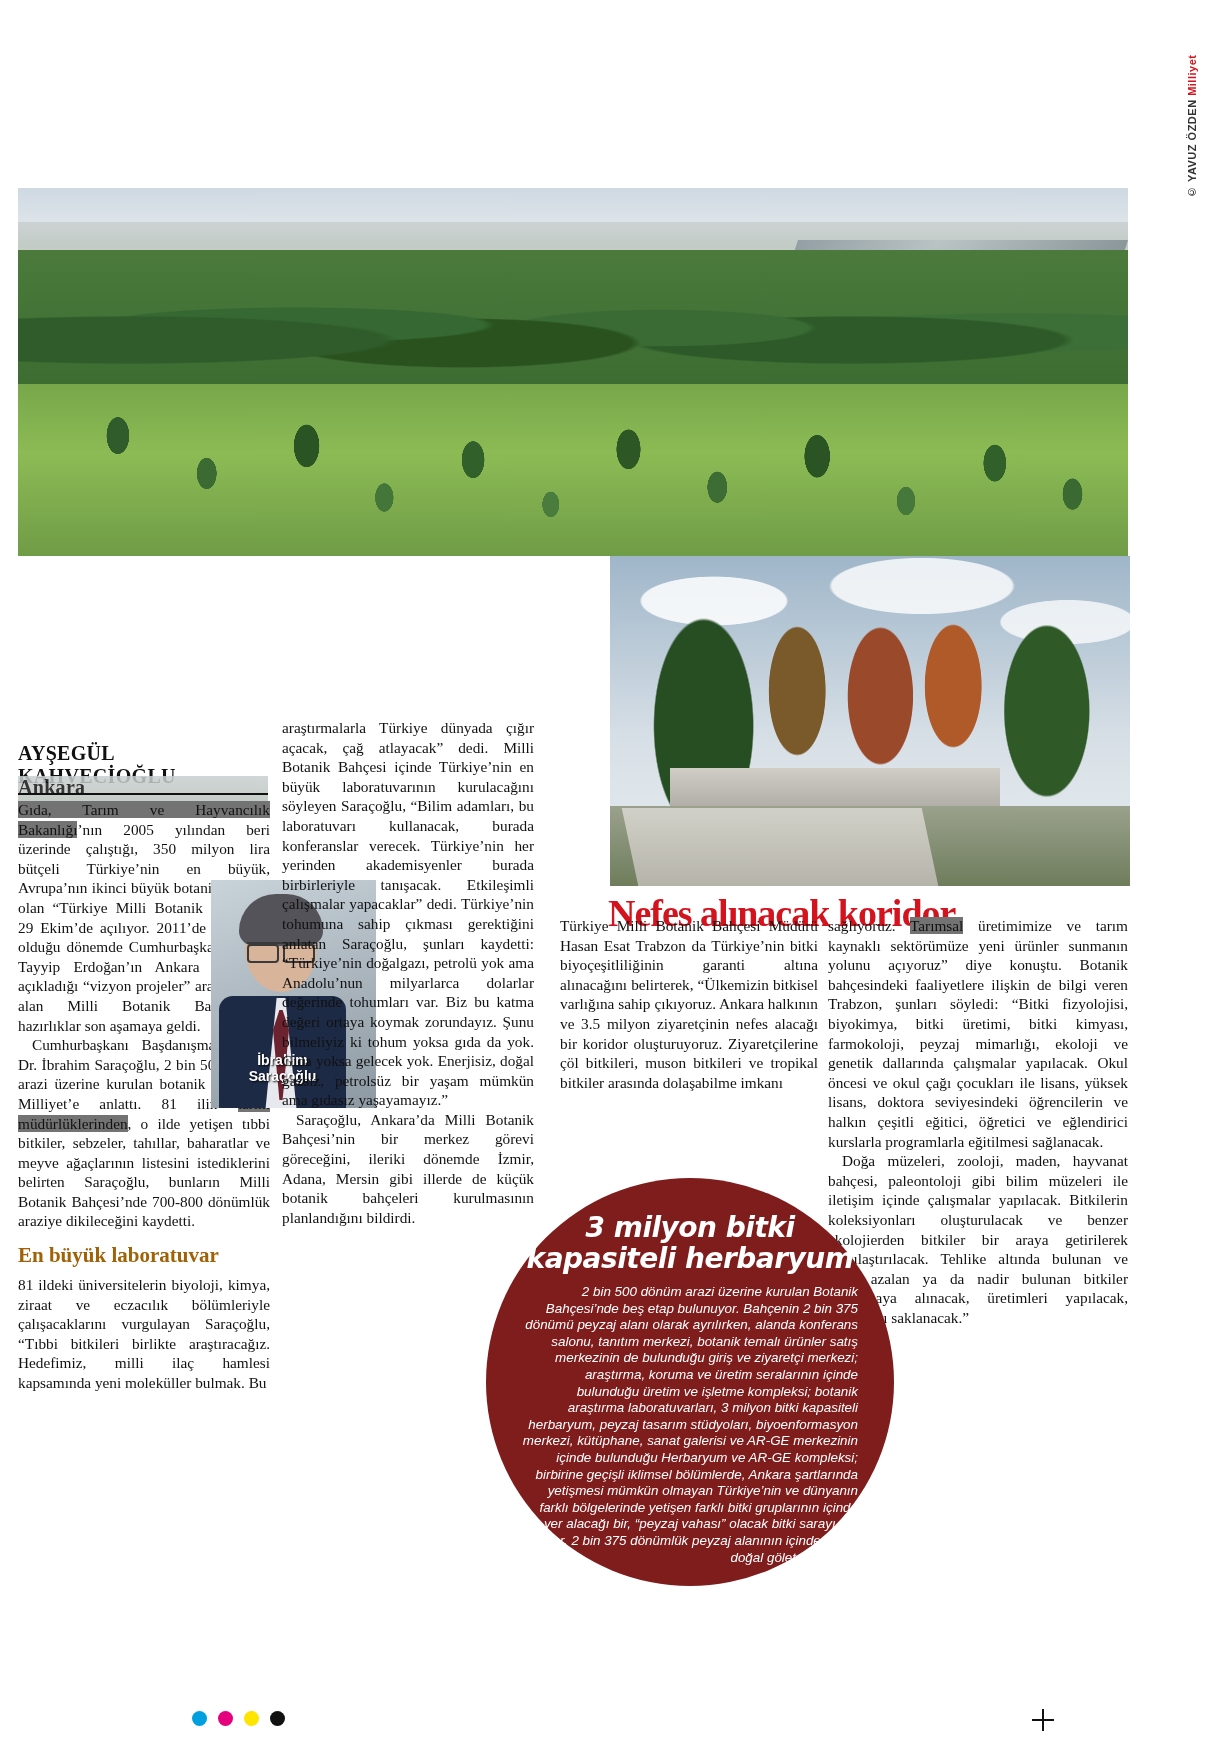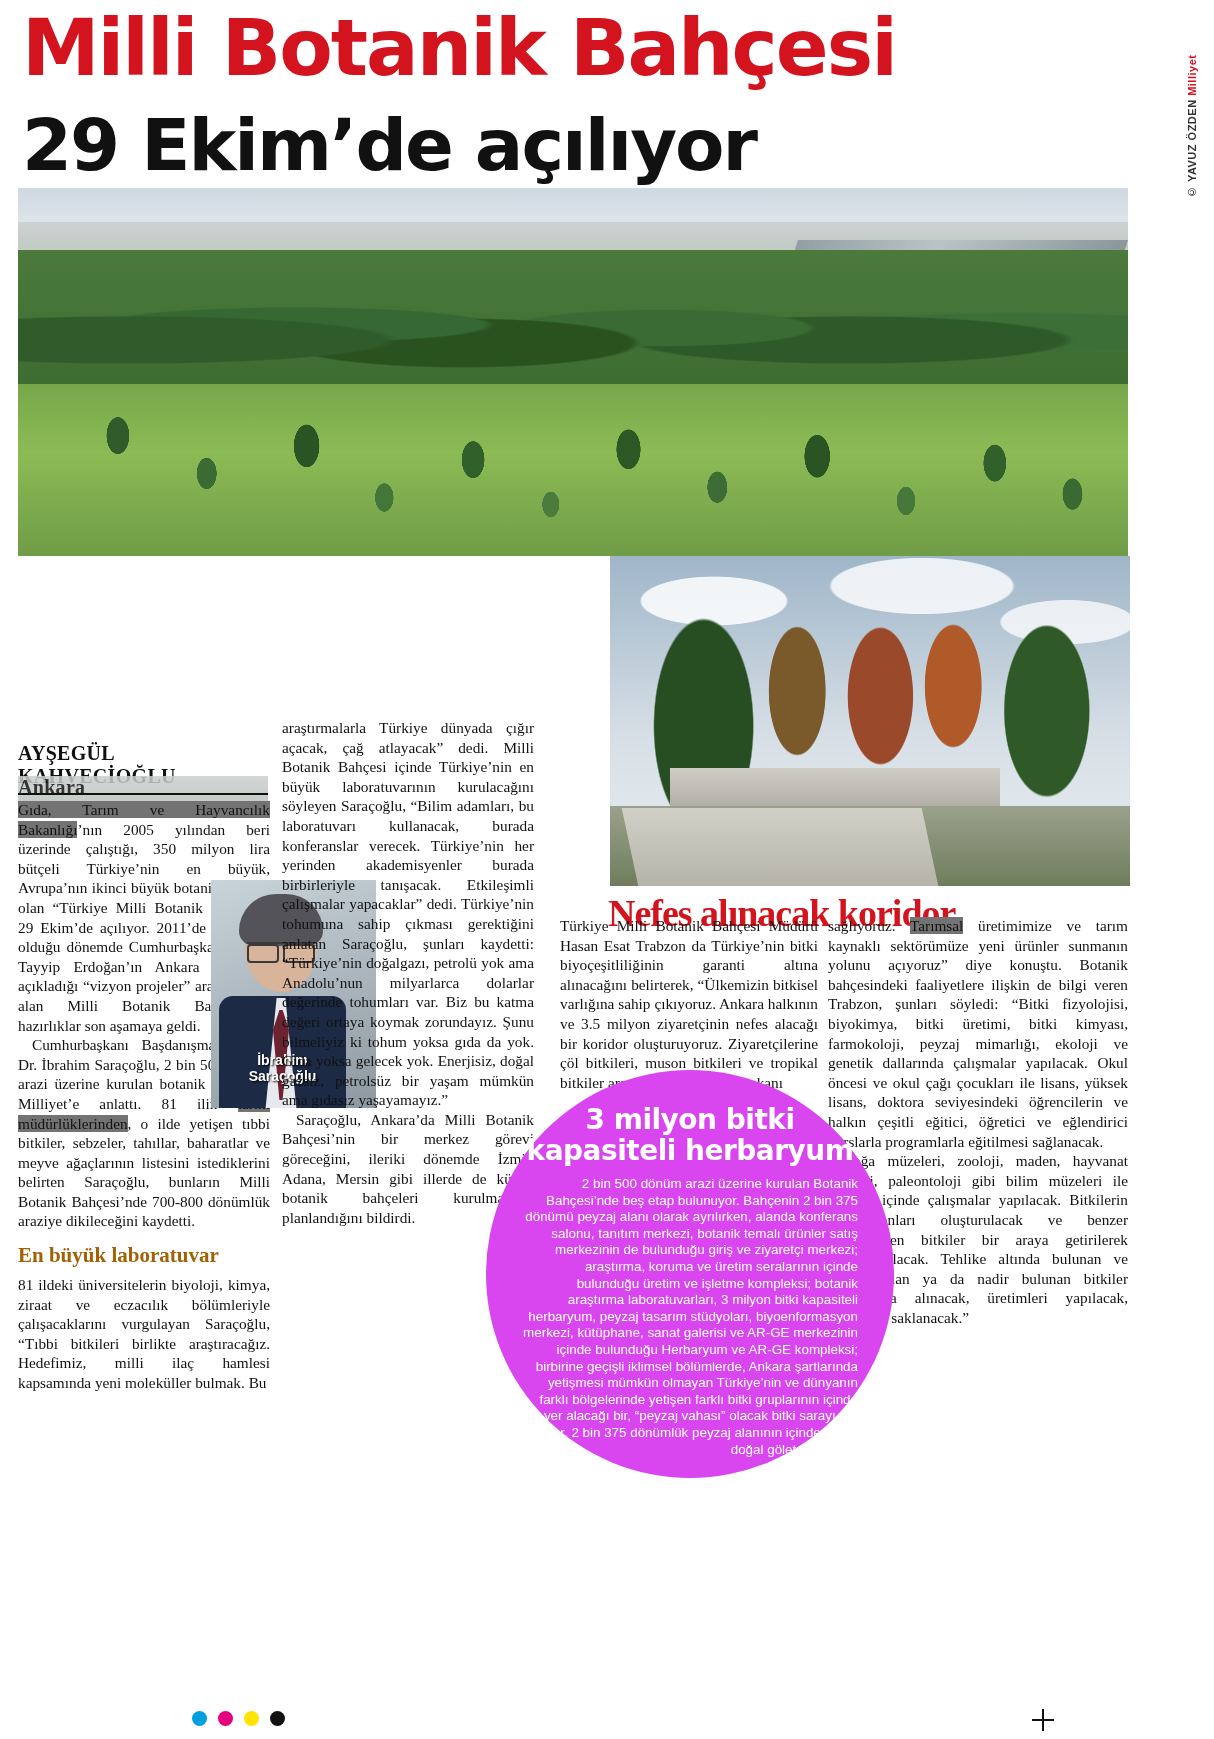--- a/index.html
+++ b/index.html
@@ -150,23 +150,24 @@
   .p-tie{position:absolute;left:62px;top:130px;width:16px;height:90px;background:#6d2230;
     clip-path:polygon(40% 0,60% 0,100% 22%,60% 100%,40% 100%,0 22%);}
   .p-label{
     position:absolute;left:0;bottom:24px;width:143px;text-align:center;
     font-family:"Liberation Sans",sans-serif;font-weight:bold;font-size:14px;
     line-height:16px;color:#fff;text-shadow:1px 1px 2px #000;
   }
 
   
   .circle{
-    position:absolute;left:486px;top:1070px;width:408px;height:408px;
-    border-radius:50%;background:#d946ef;color:#fff;box-sizing:border-box;
+    position:absolute;left:486px;top:1178px;width:408px;height:408px;
+    border-radius:50%;background:#7f1d1d;color:#fff;box-sizing:border-box;
     padding:28px 36px;
+    font-style:italic;
   }
   .circle h3{
     margin:6px 0 10px;font-family:"DejaVu Sans",sans-serif;font-weight:bold;
     font-size:28px;line-height:31px;text-align:center;letter-spacing:-.5px;
   }
   .circle p{
     margin:0;font-family:"Liberation Sans",sans-serif;font-size:13.4px;
     line-height:16.6px;text-align:right;
   }
 
@@ -183,22 +184,20 @@
   .cross{position:absolute;right:160px;bottom:8px;width:22px;height:22px;}
   .cross:before,.cross:after{content:"";position:absolute;background:#111;}
   .cross:before{left:10px;top:0;width:1.5px;height:22px;}
   .cross:after{top:10px;left:0;height:1.5px;width:22px;}
 </style>
 </head>
 <body>
 
 <div class="page">
 
-  <div class="headline1">Milli Botanik Bahçesi</div>
-  <div class="headline2">29 Ekim’de açılıyor</div>
 
   <div class="credit">
     <span class="copy">©</span>
     <span>YAVUZ ÖZDEN</span>
     <span class="brand">Milliyet</span>
   </div>
 
   <div class="photo-main">
     <div class="sky"></div>
     <div class="city"></div>

